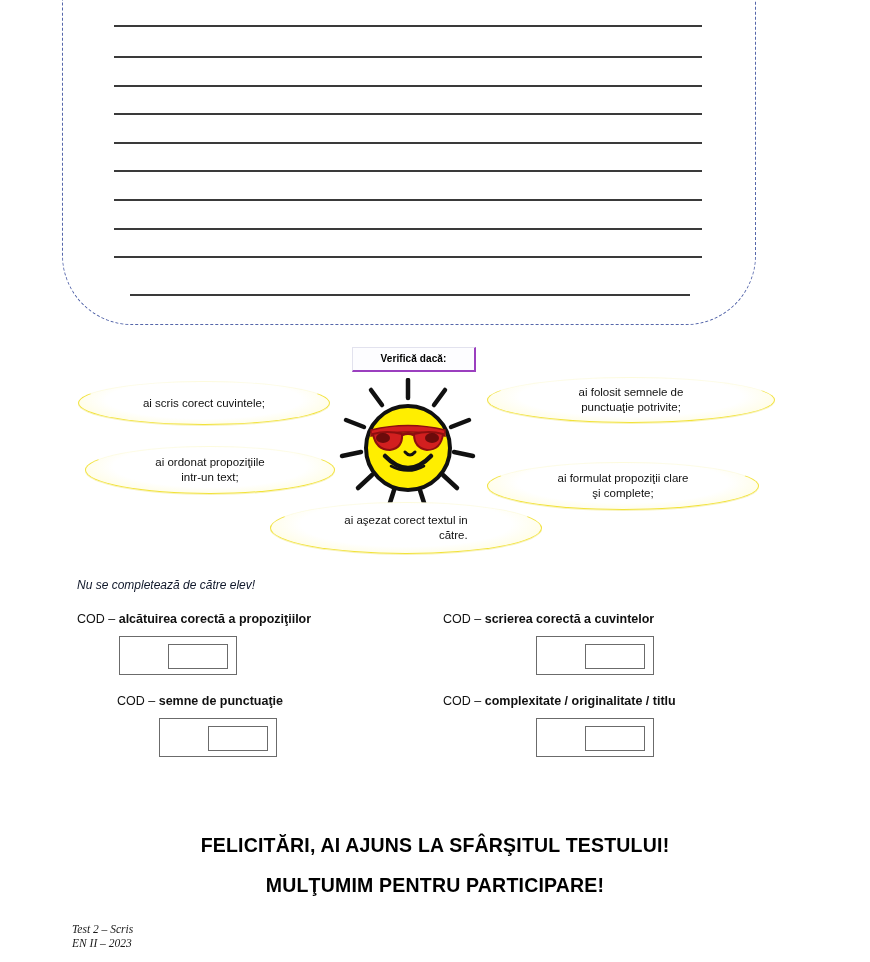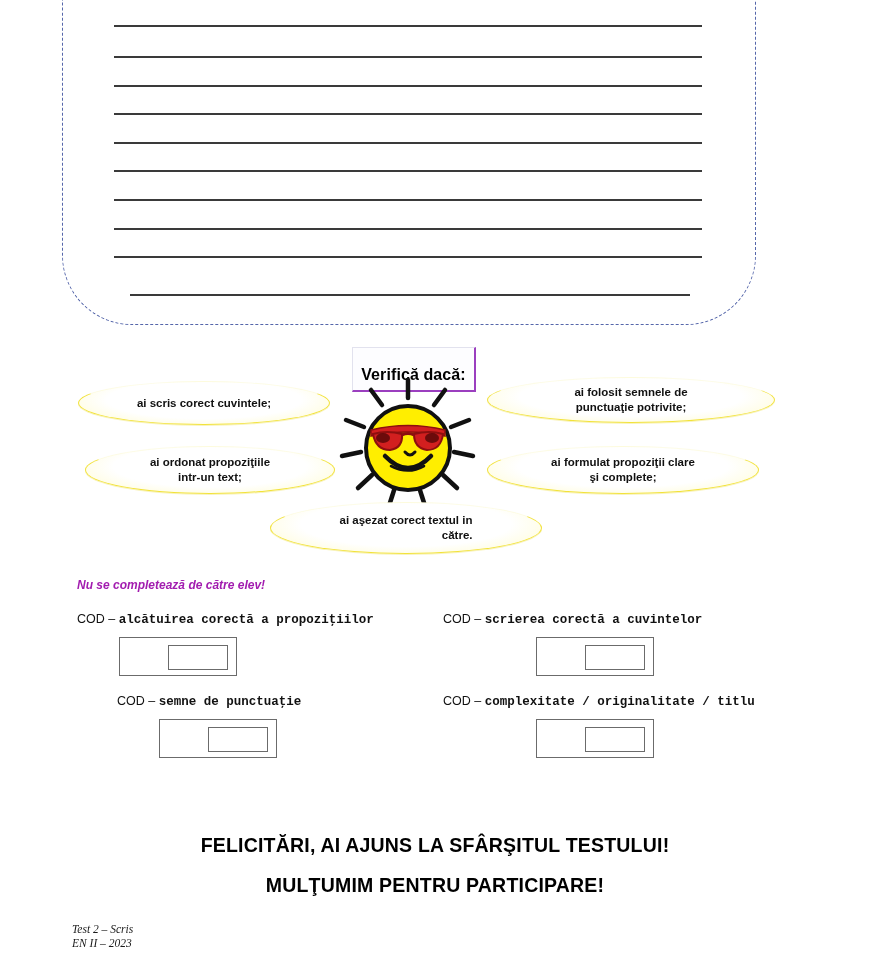--- a/index.html
+++ b/index.html
@@ -46,28 +46,28 @@
     left: 68px;
     width: 560px;
   }
 
   
   #verifica-box {
     position: absolute;
     left: 352px;
     top: 347px;
     width: 124px;
-    padding: 18px 8px 6px 8px;
+    padding: 5px 8px 6px 8px;
     background: #fdfdff;
     border: 1px solid #e2e2ee;
     border-right: 2px solid #9b3fbf;
     border-bottom: 2px solid #9b3fbf;
     box-sizing: border-box;
     text-align: center;
-    font-size: 16px;
+    font-size: 10px;
     font-weight: bold;
     letter-spacing: 0.1px;
     white-space: nowrap;
   }
 
   
   #sun-figure {
     position: absolute;
     left: 333px;
     top: 378px;
@@ -76,56 +76,56 @@
   }
 
   
   .oval {
     position: absolute;
     display: flex;
     align-items: center;
     justify-content: center;
     text-align: center;
     font-size: 11.5px;
-    font-weight: bold;
+    font-weight: normal;
     line-height: 1.28;
     color: #111;
     box-sizing: border-box;
     border-radius: 50%;
     border: 1.6px solid #f2e23a;
     border-top-color: rgba(250,245,190,0.35);
     background:
       radial-gradient(ellipse at 50% 42%, #ffffff 55%, #fffde3 78%, #fdf6a8 100%);
     box-shadow: 0 1px 0 rgba(235,220,60,0.35);
     padding: 0 16px;
   }
   #oval-1 { left: 78px;  top: 381px; width: 252px; height: 44px; }
   #oval-2 { left: 85px;  top: 446px; width: 250px; height: 48px; }
   #oval-3 { left: 270px; top: 502px; width: 272px; height: 52px; text-align: right; }
   #oval-4 { left: 487px; top: 377px; width: 288px; height: 46px; }
-  #oval-5 { left: 487px; top: 446px; width: 272px; height: 48px; }
+  #oval-5 { left: 487px; top: 462px; width: 272px; height: 48px; }
 
   
   #note-teacher {
     position: absolute;
     left: 77px;
     top: 578px;
     font-size: 12px;
     font-style: italic;
-    font-weight: bold;
-    color: #a21caf;
+    font-weight: normal;
+    color: #0f172a;
   }
   .cod-group { position: absolute; }
   .cod-label {
     font-size: 12.5px;
     white-space: nowrap;
     color: #111;
   }
   .cod-label .cod-prefix { font-weight: normal; }
-  .cod-label .cod-text   { font-weight: bold; font-family: Liberation Mono, monospace; }
+  .cod-label .cod-text   { font-weight: bold; }
   .cod-box-outer {
     position: relative;
     width: 118px;
     height: 39px;
     margin-top: 10px;
     margin-left: 42px;
     border: 1.4px solid #6b6b6b;
     background: #fff;
     box-sizing: border-box;
   }

